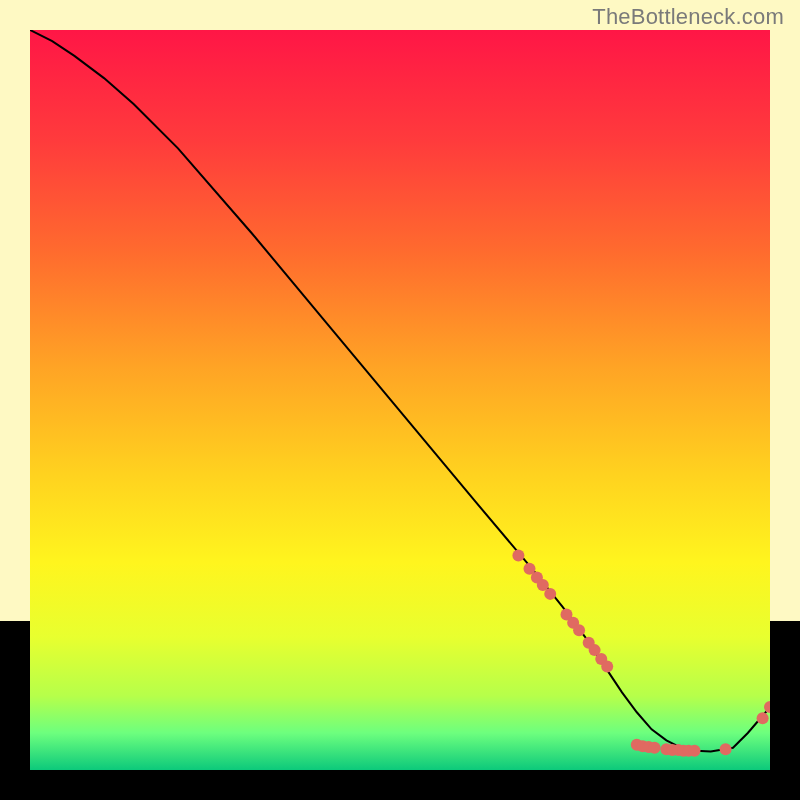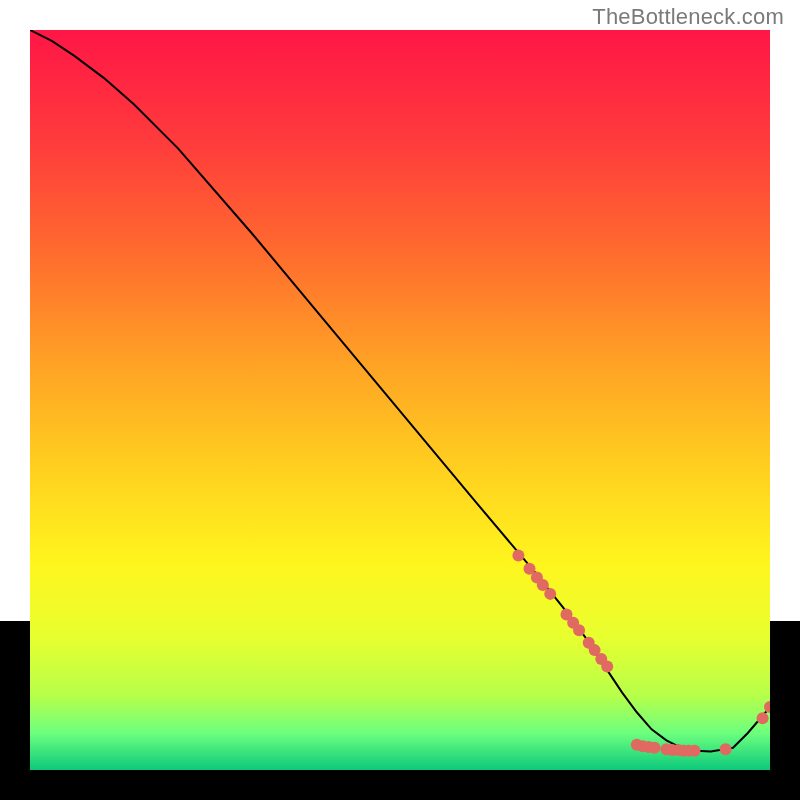--- a/index.html
+++ b/index.html
@@ -8,21 +8,21 @@
     width: 800px;
     height: 800px;
     background: #000;
     font-family: Arial, Helvetica, sans-serif;
     overflow: hidden;
   }
   .frame {
     position: relative;
     width: 800px;
     height: 621px;
-    background: #ffffff;
+    background: #fef9c3;
   }
   .watermark {
     position: absolute;
     top: 4px;
     right: 16px;
     color: #7a7a7a;
     font-size: 22px;
     font-weight: 500;
     letter-spacing: 0.2px;
     user-select: none;

